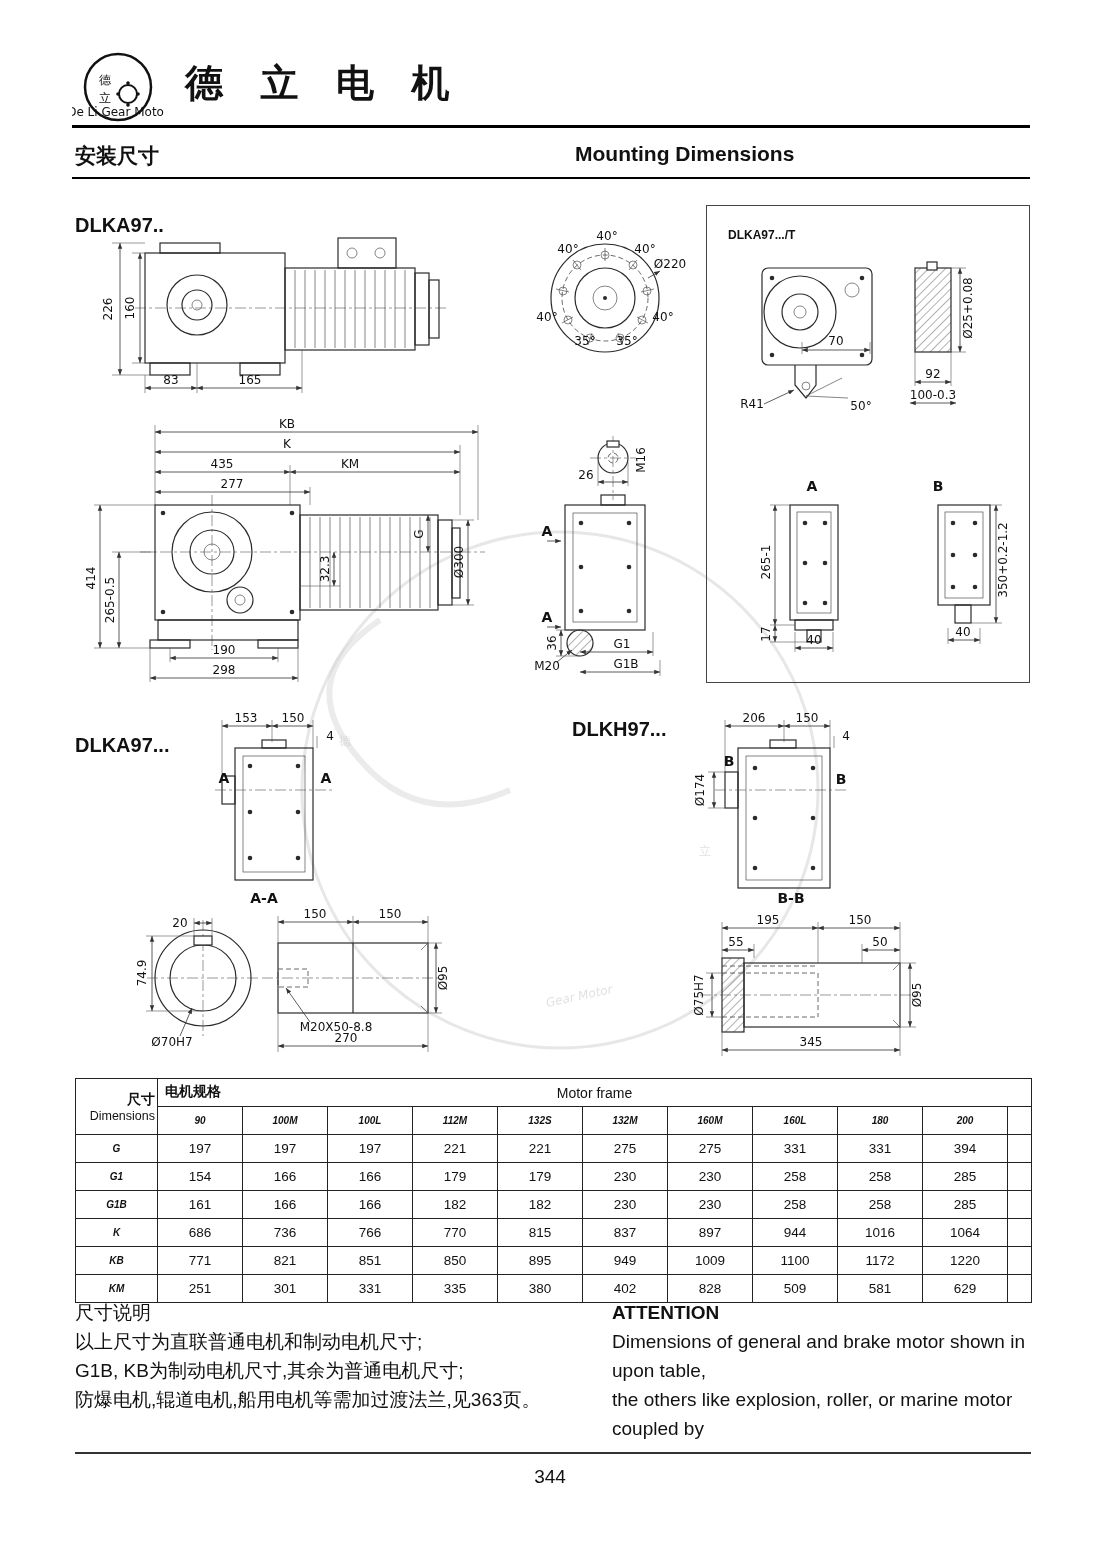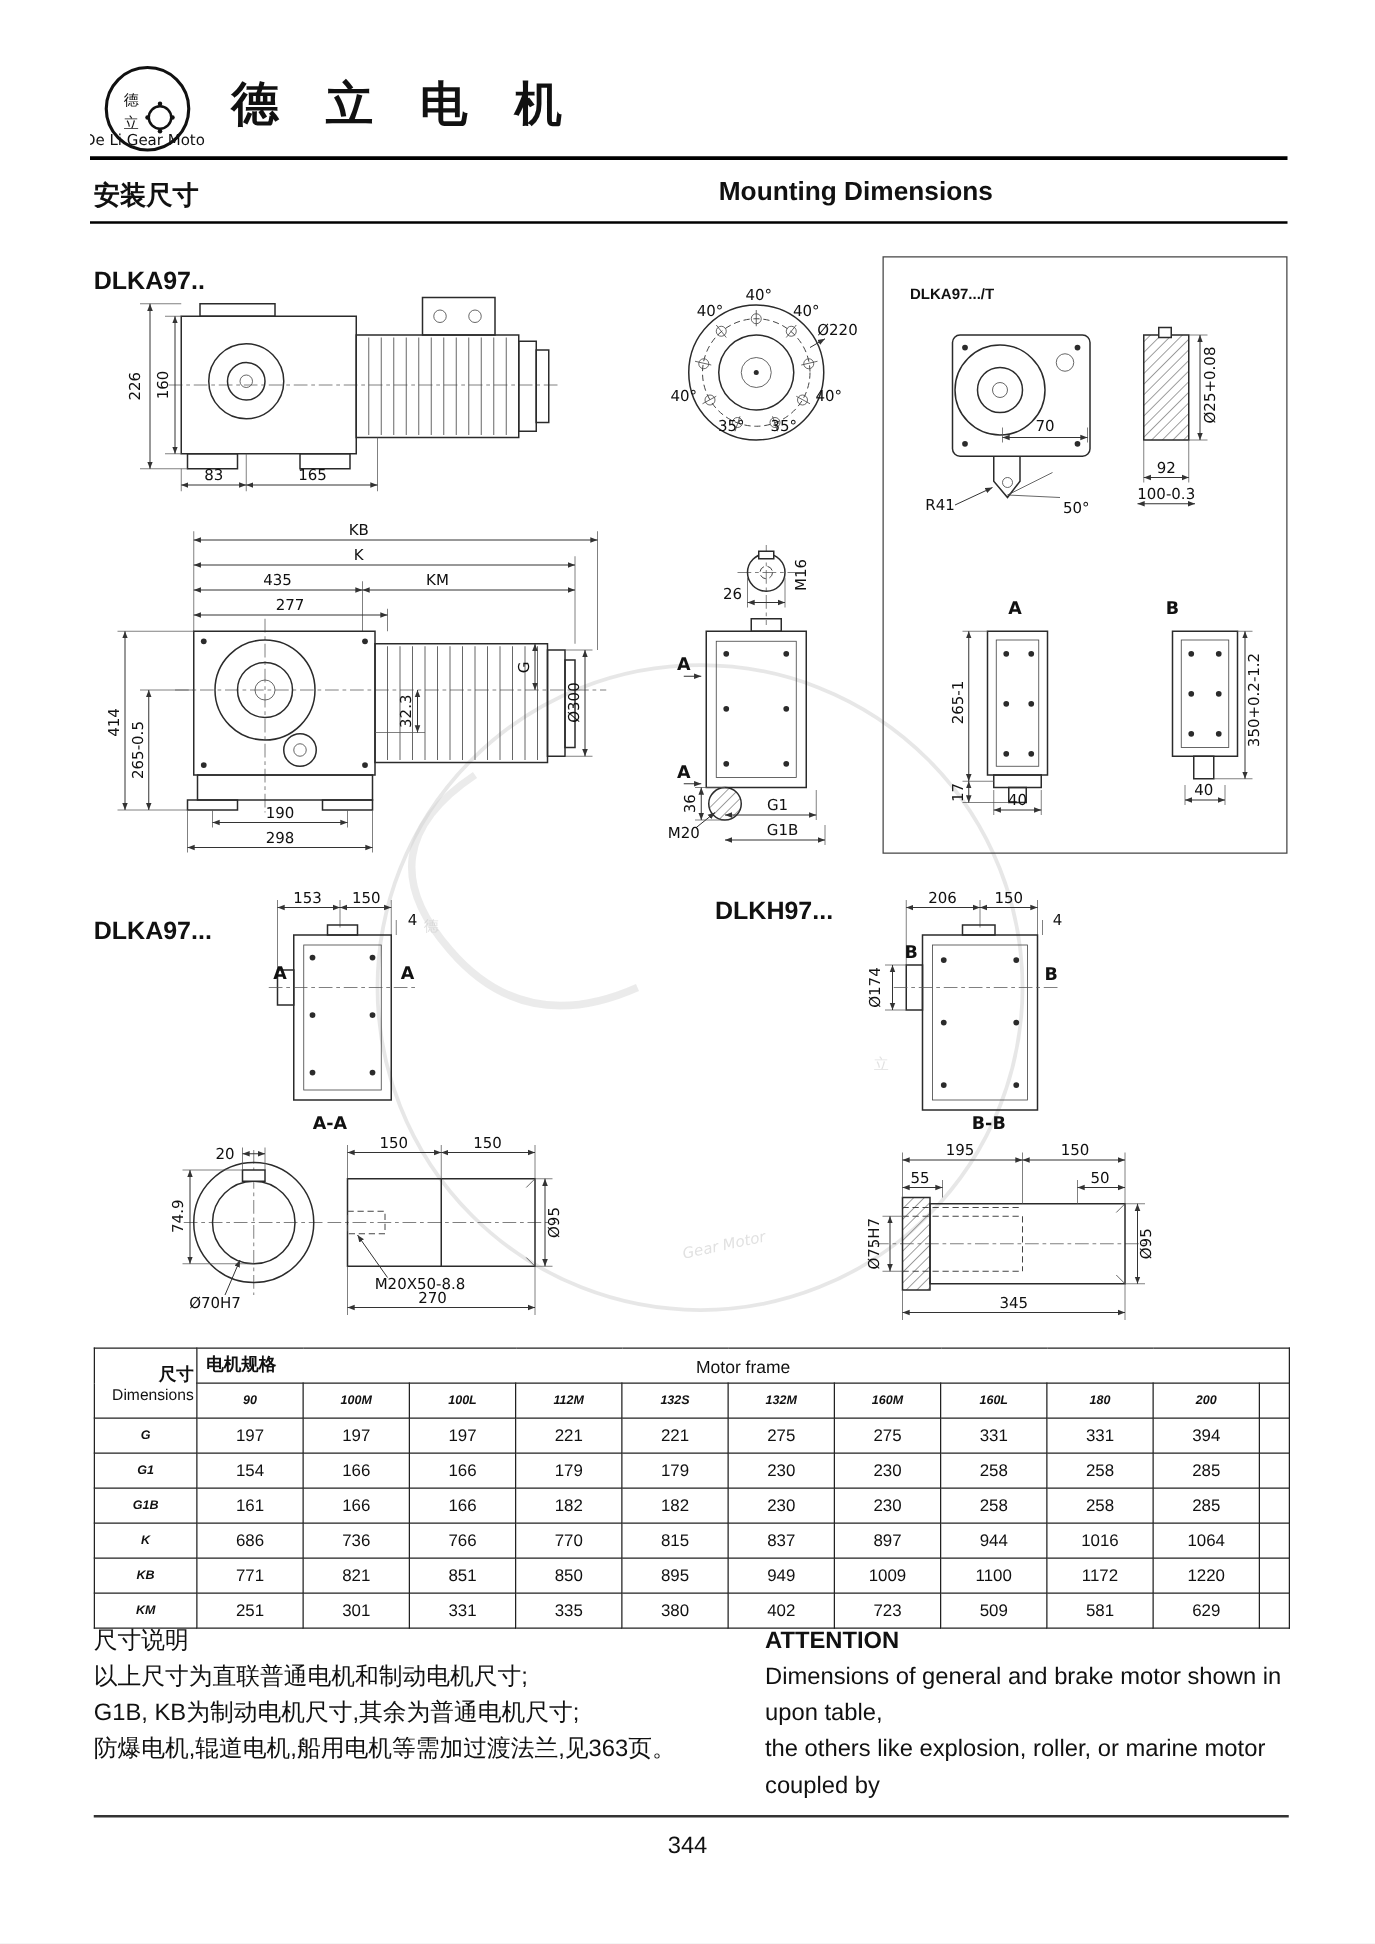--- a/index.html
+++ b/index.html
@@ -600,21 +600,21 @@
           <td></td>
         </tr>
         <tr>
           <td class="row-h">KM</td>
           <td>251</td>
           <td>301</td>
           <td>331</td>
           <td>335</td>
           <td>380</td>
           <td>402</td>
-          <td>723</td>
+          <td>828</td>
           <td>509</td>
           <td>581</td>
           <td>629</td>
           <td></td>
         </tr>
       </tbody>
   </table>
 
   <div class="hud notes notes-cn">
     <span class="t">尺寸说明</span>

